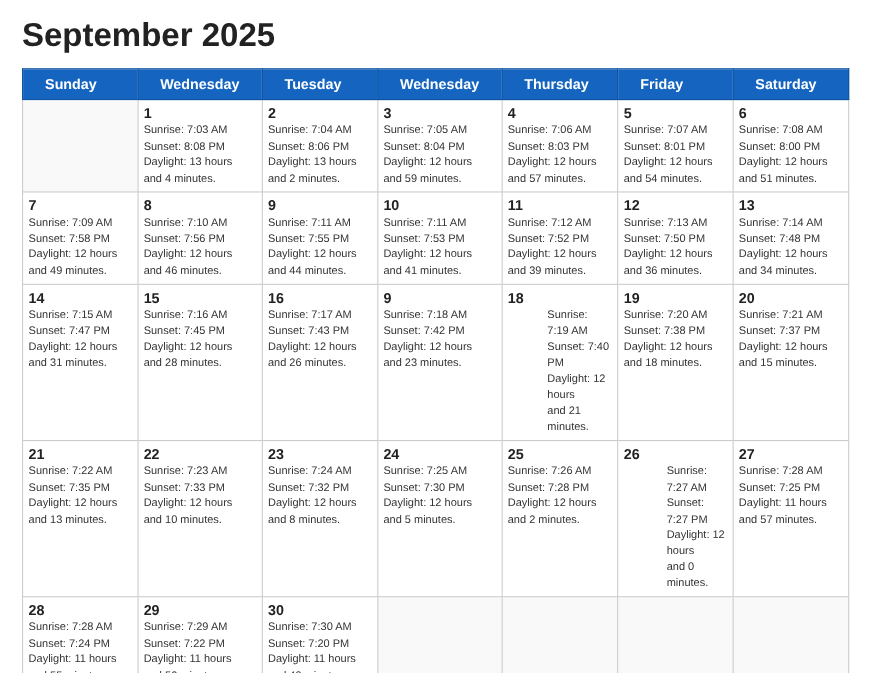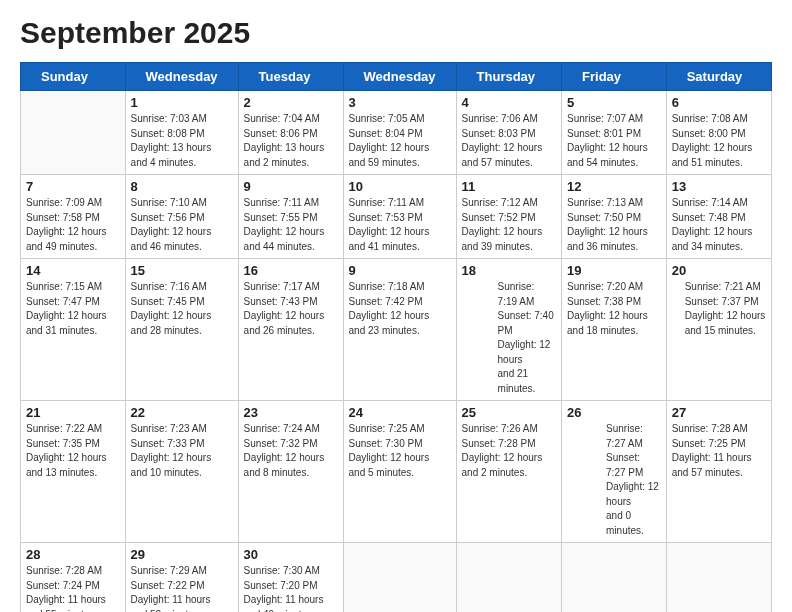--- a/index.html
+++ b/index.html
@@ -239,21 +239,21 @@
         </td>
         <td>
           <div class="day-number">19</div>
           <div class="day-info" style="white-space: pre-line;">Sunrise: 7:20 AM
 Sunset: 7:38 PM
 Daylight: 12 hours
 and 18 minutes.</div>
         </td>
         <td>
           <div class="day-number">20</div>
-          <div class="day-info" style="white-space: pre-line; margin-left: 13px;">Sunrise: 7:21 AM
+          <div class="day-info" style="white-space: pre-line;">Sunrise: 7:21 AM
 Sunset: 7:37 PM
 Daylight: 12 hours
 and 15 minutes.</div>
         </td>
       </tr>
       <tr>
         <td>
           <div class="day-number">21</div>
           <div class="day-info" style="white-space: pre-line;">Sunrise: 7:22 AM
 Sunset: 7:35 PM

